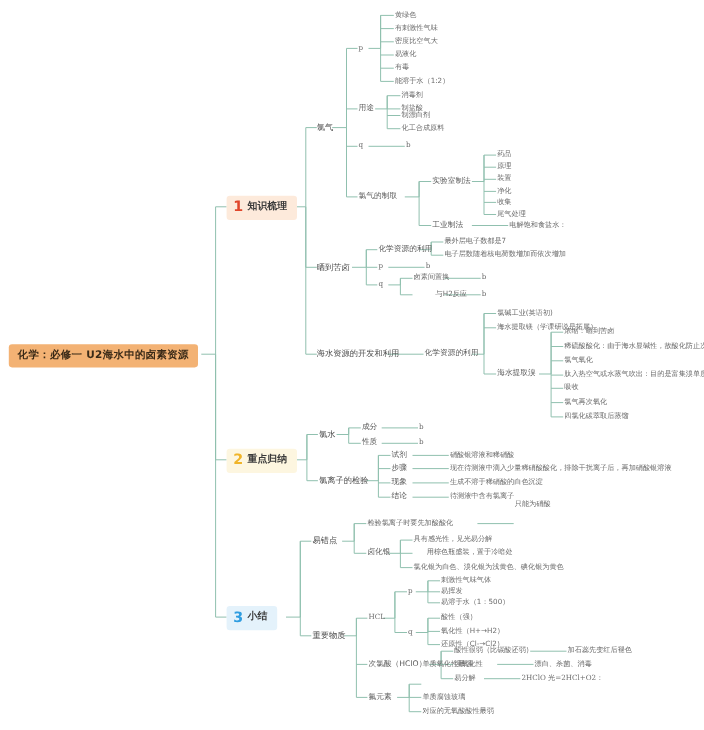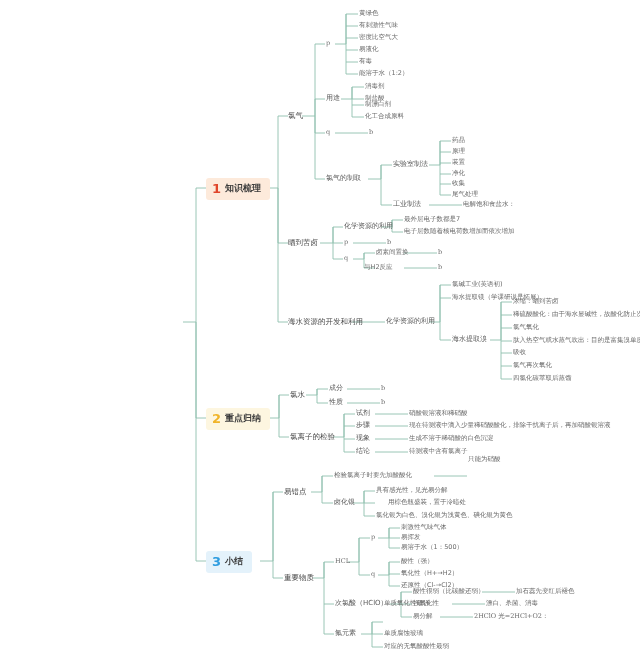--- a/index.html
+++ b/index.html
@@ -162,20 +162,21 @@
       <path d="M401 604 V592 V617"></path>
       <path d="M401 592 H412 M401 604 H412 M401 617 H412"></path>
       <path d="M482 592 H515 M452 604 H485 M440 617 H473"></path>
 
       <path d="M361 634 H372"></path>
       <path d="M372 634 V622 V647"></path>
       <path d="M372 622 H383 M372 634 H383 M372 647 H383"></path>
     </g>
   </svg>
 
+  <div class="node root" style="left:8px;top:313px;">化学：必修一 U2海水中的卤素资源</div>
 
   <div class="node lvl1 c1" style="left:206px;top:178px;">
     <span class="num">1</span>
     <span>知识梳理</span>
   </div>
   <div class="node lvl1 c2" style="left:206px;top:408px;">
     <span class="num">2</span>
     <span>重点归纳</span>
   </div>
   <div class="node lvl1 c3" style="left:206px;top:551px;">
@@ -221,21 +222,21 @@
   <div class="node lvl3" style="left:344px;top:223px;">化学资源的利用</div>
   <div class="node latin" style="left:344px;top:239px;">p</div>
   <div class="node latin" style="left:344px;top:255px;">q</div>
 
   <div class="node leaf" style="left:404px;top:216px;">最外层电子数都是7</div>
   <div class="node leaf" style="left:404px;top:228px;">电子层数随着核电荷数增加而依次增加</div>
 
   <div class="node latin" style="left:387px;top:239px;">b</div>
 
   <div class="node leaf" style="left:376px;top:249px;">卤素间置换</div>
-  <div class="node leaf" style="left:364px;top:264px;">与H2反应</div>
+  <div class="node leaf" style="left:396px;top:264px;">与H2反应</div>
   <div class="node latin" style="left:438px;top:249px;">b</div>
   <div class="node latin" style="left:438px;top:264px;">b</div>
 
   <div class="node lvl3" style="left:386px;top:318px;">化学资源的利用</div>
 
   <div class="node leaf" style="left:452px;top:281px;">氯碱工业(英语初)</div>
   <div class="node leaf" style="left:452px;top:294px;">海水提取镁（学课研说是拓展）</div>
   <div class="node lvl3" style="left:452px;top:336px;">海水提取溴</div>
 
   <div class="node leaf" style="left:513px;top:298px;">浓缩：晒到苦卤</div>

